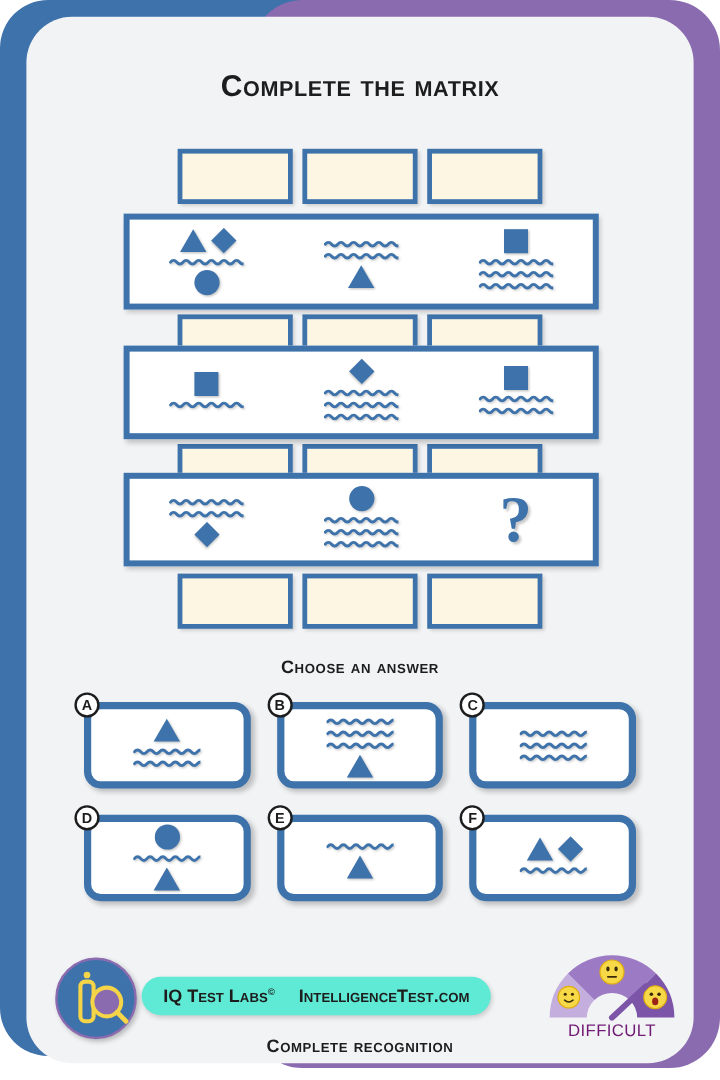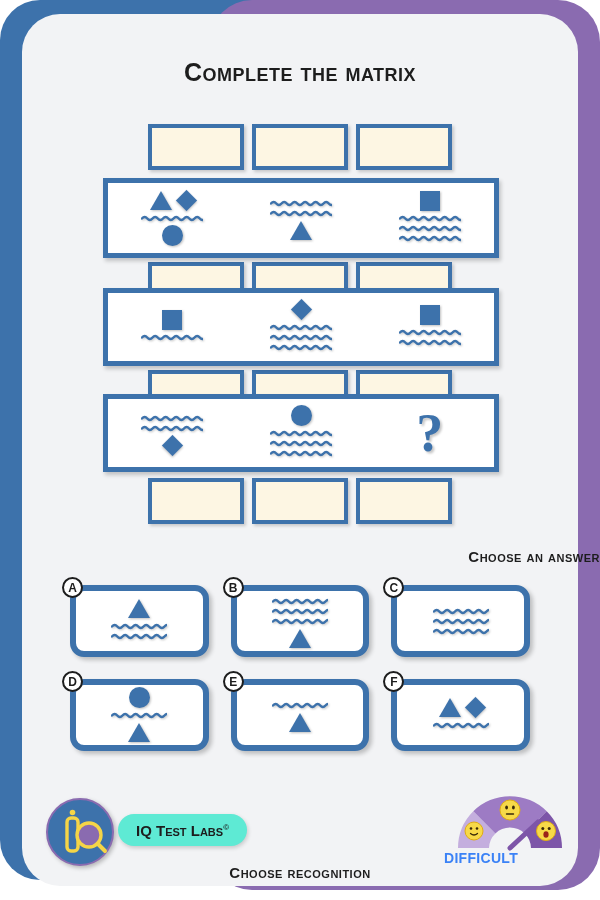--- a/index.html
+++ b/index.html
@@ -43,21 +43,21 @@
   .heading {
     position: absolute;
     left: 0; width: 600px;
     text-align: center;
     color: #1d1d1d;
     font-weight: bold;
     font-variant: small-caps;
     letter-spacing: 0.5px;
   }
   #title { top: 58px; font-size: 25px; }
-  #choose-label { top: 548px; font-size: 15px; text-align: right; }
+  #choose-label { top: 548px; font-size: 15px; }
   #category-label { top: 864px; font-size: 15px; }
 
   
   #matrix { position: absolute; left: 0; top: 0; width: 600px; height: 540px; }
 
   .tab-row { position: absolute; left: 148px; width: 304px; height: 46px; display: flex; justify-content: space-between; }
   .tab {
     width: 96px; height: 46px;
     background: #fdf6e3;
     border: 4px solid #3d72ab;
@@ -173,22 +173,22 @@
     color: #1d1d1d;
     font-weight: bold;
     font-variant: small-caps;
     font-size: 15px;
     white-space: nowrap;
   }
   .brand-pill sup { font-size: 8px; vertical-align: super; }
   .gauge { position: absolute; left: 452px; top: -2px; width: 116px; height: 62px; }
   .gauge-label {
     position: absolute; left: 444px; top: 58px;
-    width: 132px; 
-    font-size: 14px; font-weight: bold; color: #3b82f6;
+    width: 132px; text-align: center;
+    font-size: 14px; font-weight: normal; color: #701a75;
     letter-spacing: 0.3px;
   }
 </style>
 </head>
 <body>
 
 <div id="stage">
 
   <div class="backdrop-blue"></div>
   <div class="backdrop-purple"></div>
@@ -433,20 +433,21 @@
       <svg width="68" height="68" viewBox="0 0 68 68">
         <rect x="19" y="18" width="11" height="33" rx="4" fill="none" stroke="#f5d547" stroke-width="3.4"></rect>
         <circle cx="24.5" cy="12.5" r="2.8" fill="#f5d547"></circle>
         <circle cx="41" cy="35" r="12" fill="#8a6bb0" stroke="#f5d547" stroke-width="3.4"></circle>
         <line x1="49.5" y1="43.5" x2="57" y2="51" stroke="#f5d547" stroke-width="4" stroke-linecap="round"></line>
       </svg>
     </div>
 
     <div class="brand-pill">
       <span><span>IQ Test Labs</span><sup>©</sup></span>
+      <span>IntelligenceTest.com</span>
     </div>
 
     <div class="gauge">
       <svg width="116" height="62" viewBox="0 0 116 62">
         <path d="M6 58 A52 52 0 0 1 21.3 21.3 L43.4 43.4 A21 21 0 0 0 37 58 Z" fill="#c4aede"></path>
         <path d="M21.3 21.3 A52 52 0 0 1 94.7 21.3 L72.6 43.4 A21 21 0 0 0 43.4 43.4 Z" fill="#9d7bc4"></path>
         <path d="M94.7 21.3 A52 52 0 0 1 110 58 L79 58 A21 21 0 0 0 72.6 43.4 Z" fill="#7d55a8"></path>
         <g>
           <circle cx="22" cy="41" r="9" fill="#f7d948" stroke="#e0ad12" stroke-width="1"></circle>
           <circle cx="19" cy="38.5" r="1.3" fill="#3a2a08"></circle>
@@ -464,14 +465,14 @@
           <circle cx="90.8" cy="38.5" r="1.5" fill="#3a2a08"></circle>
             <circle cx="97.2" cy="38.5" r="1.5" fill="#3a2a08"></circle>
           <ellipse cx="94" cy="44.5" rx="2.6" ry="3.2" fill="#9b2418"></ellipse>
         </g>
         <line x1="58" y1="58" x2="86" y2="32" stroke="#7d55a8" stroke-width="5" stroke-linecap="round"></line>
       </svg>
     </div>
     <div class="gauge-label">DIFFICULT</div>
   </div>
 
-  <div class="heading" id="category-label">Choose recognition</div>
+  <div class="heading" id="category-label">Complete recognition</div>
 </div>
 
 </body></html>

